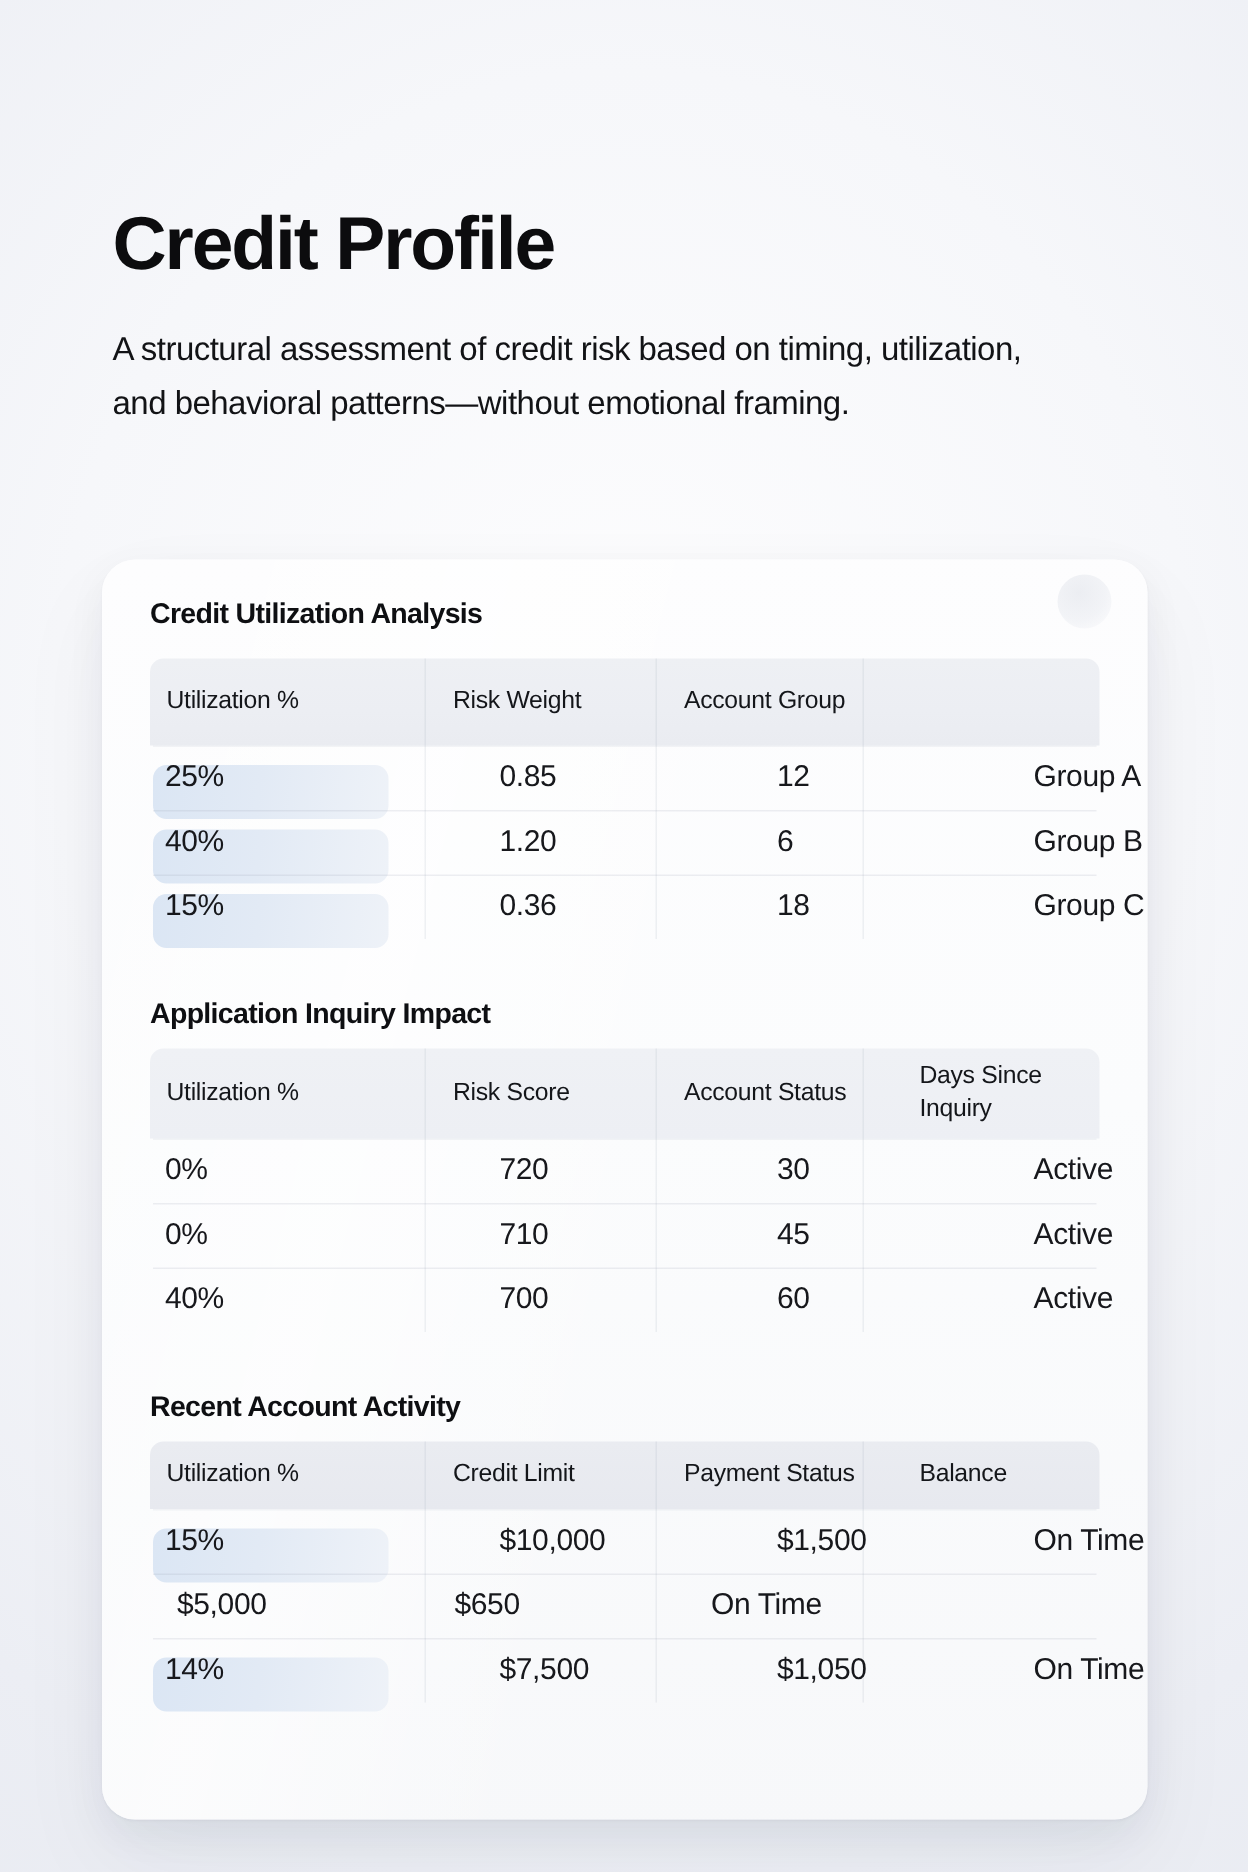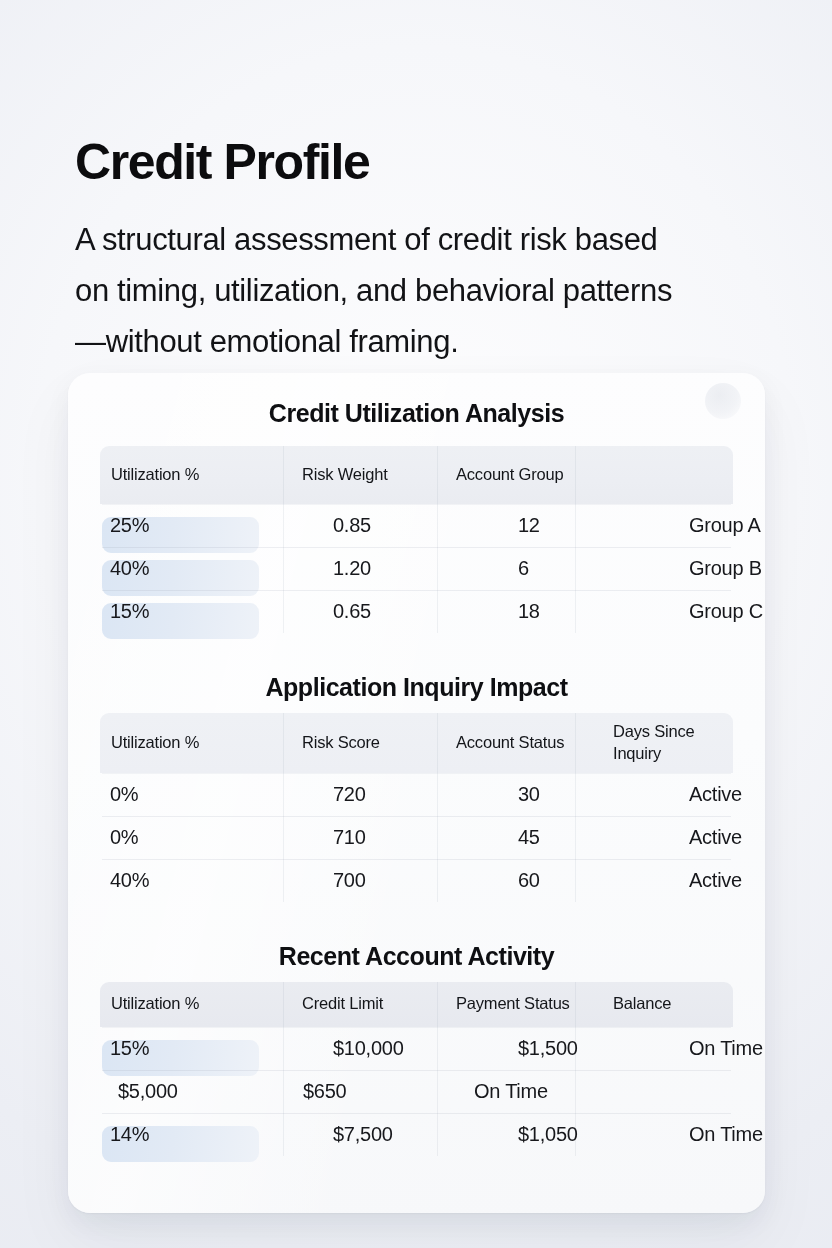--- a/index.html
+++ b/index.html
@@ -37,21 +37,21 @@
   .page-title {
     font-size: 50px;
     font-weight: 700;
     letter-spacing: -1.4px;
     color: #0c0c0e;
     line-height: 1.06;
   }
 
   .page-subtitle {
     margin-top: 26px;
-    font-size: 31px;
+    font-size: 22px;
     font-weight: 400;
     line-height: 1.64;
     letter-spacing: -0.35px;
     color: #121316;
     max-width: 620px;
   }
 
   
   .card {
     position: absolute;
@@ -96,26 +96,25 @@
   .card-inner {
     position: relative;
     padding: 26px 32px 30px 32px;
   }
 
   
   .section { position: relative; }
   .section + .section { margin-top: 40px; }
 
   .section-title {
-    font-size: 25px;
+    font-size: 19px;
     font-weight: 700;
     letter-spacing: -0.45px;
     color: #0e0f12;
     margin-bottom: 18px;
-    text-align: center;
   }
   .section--s2 .section-title,
   .section--s3 .section-title { margin-bottom: 11px; }
 
   
   .tbl {
     position: relative;
     width: 633px;
     border-radius: 10px;
   }
@@ -256,21 +255,21 @@
               </div>
               <div class="cell c2">1.20</div>
               <div class="cell c3">6</div>
               <div class="cell c4">Group B</div>
             </div>
             <div class="tbl-row">
               <div class="cell c1 pill-wrap">
                 <span class="pill"></span>
                 <span class="cell-text">15%</span>
               </div>
-              <div class="cell c2">0.65</div>
+              <div class="cell c2">0.36</div>
               <div class="cell c3">18</div>
               <div class="cell c4">Group C</div>
             </div>
           </div>
         </div>
       </div>
 
       <div class="section section--s2">
         <div class="section-title">Application Inquiry Impact</div>
         <div class="tbl">

